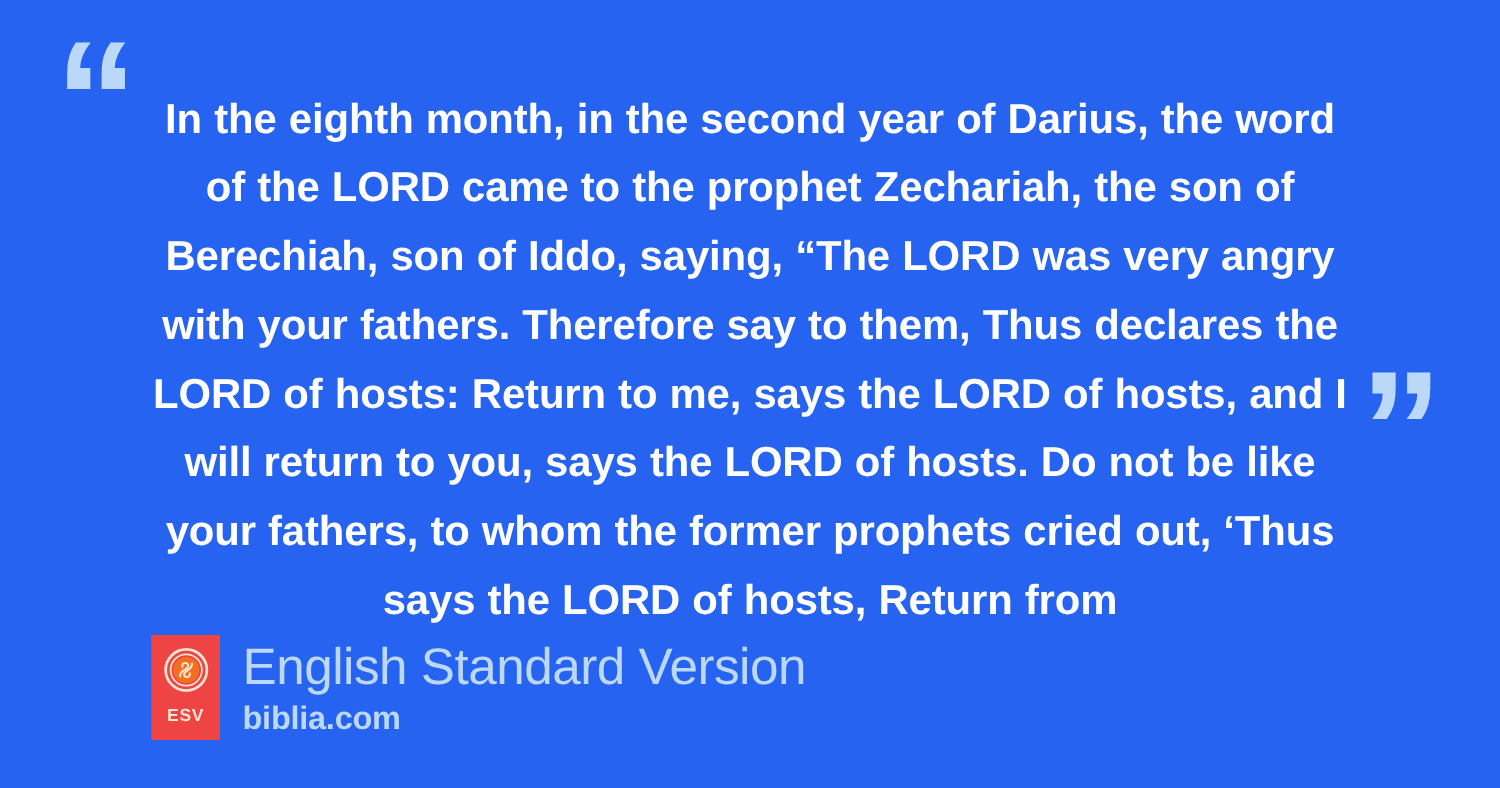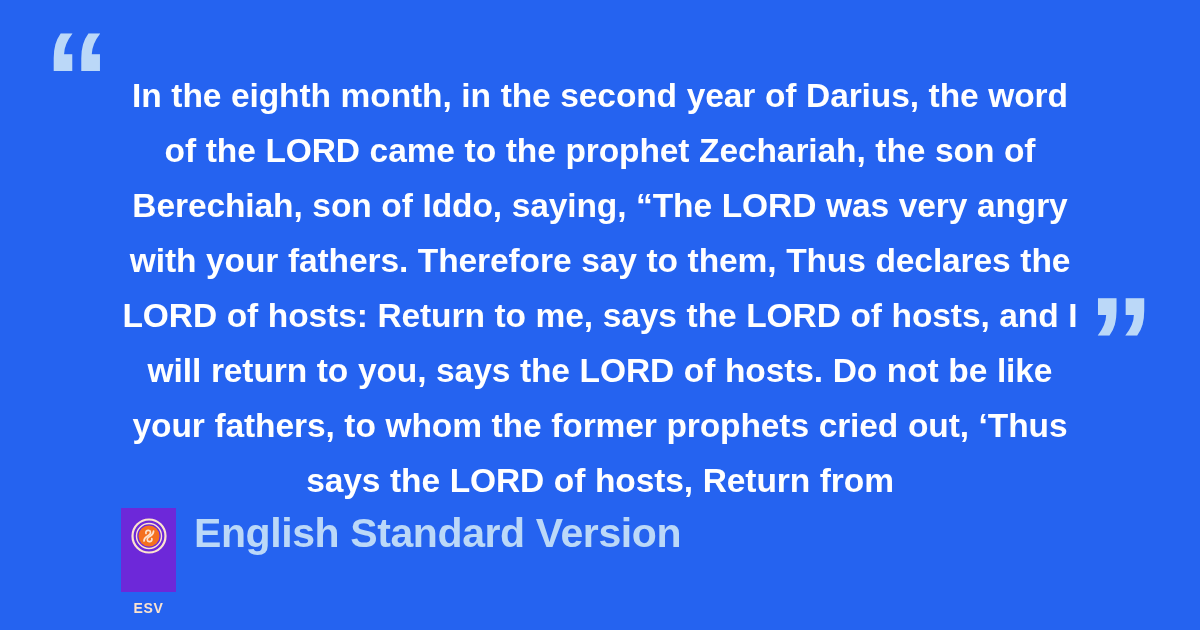--- a/index.html
+++ b/index.html
@@ -71,27 +71,26 @@
     position:absolute;
     left:121px;
     top:508px;
     display:flex;
     align-items:flex-start;
   }
 
   .logo {
     width:55px;
     height:84px;
-    background:#6d28d9;
+    background:#ef4444;
     position:relative;
     flex:0 0 auto;
     display:flex;
     flex-direction:column;
     align-items:center;
-    gap:36px;
   }
 
   .logo-seal {
     margin-top:10px;
     width:36px;
     height:36px;
     position:relative;
   }
 
   .logo-seal svg { display:block; }
@@ -109,21 +108,21 @@
     margin-left:18px;
     display:flex;
     flex-direction:column;
     justify-content:flex-start;
     padding-top:1px;
   }
 
   .version-name {
     color:#BBD8F8;
     font-size:41px;
-    font-weight:bold;
+    font-weight:normal;
     line-height:48px;
     letter-spacing:-0.4px;
     white-space:nowrap;
   }
 
   .site-url {
     color:#BBD8F8;
     font-size:26px;
     font-weight:bold;
     line-height:30px;
@@ -157,17 +156,18 @@
           <circle cx="18" cy="18" r="10.5" fill="#F4701E"></circle>
           <path d="M13 23 C13 19, 16 18.5, 18 17 C20.2 15.4, 20 12.8, 17.6 12.4 C15.6 12.1, 14.4 13.6, 15 15.4" fill="none" stroke="#FCE3CF" stroke-width="1.7" stroke-linecap="round"></path>
           <path d="M22.6 13 C22.6 17, 19.6 17.6, 17.6 19.2 C15.6 20.8, 15.8 23.2, 18.2 23.6 C20.2 23.9, 21.4 22.4, 20.8 20.6" fill="none" stroke="#FCE3CF" stroke-width="1.7" stroke-linecap="round"></path>
         </svg>
       </div>
       <div class="logo-esv">ESV</div>
     </div>
 
     <div class="footer-text">
       <div class="version-name">English Standard Version</div>
+      <div class="site-url">biblia.com</div>
     </div>
 
   </div>
 
 </div>
 
 </body></html>

